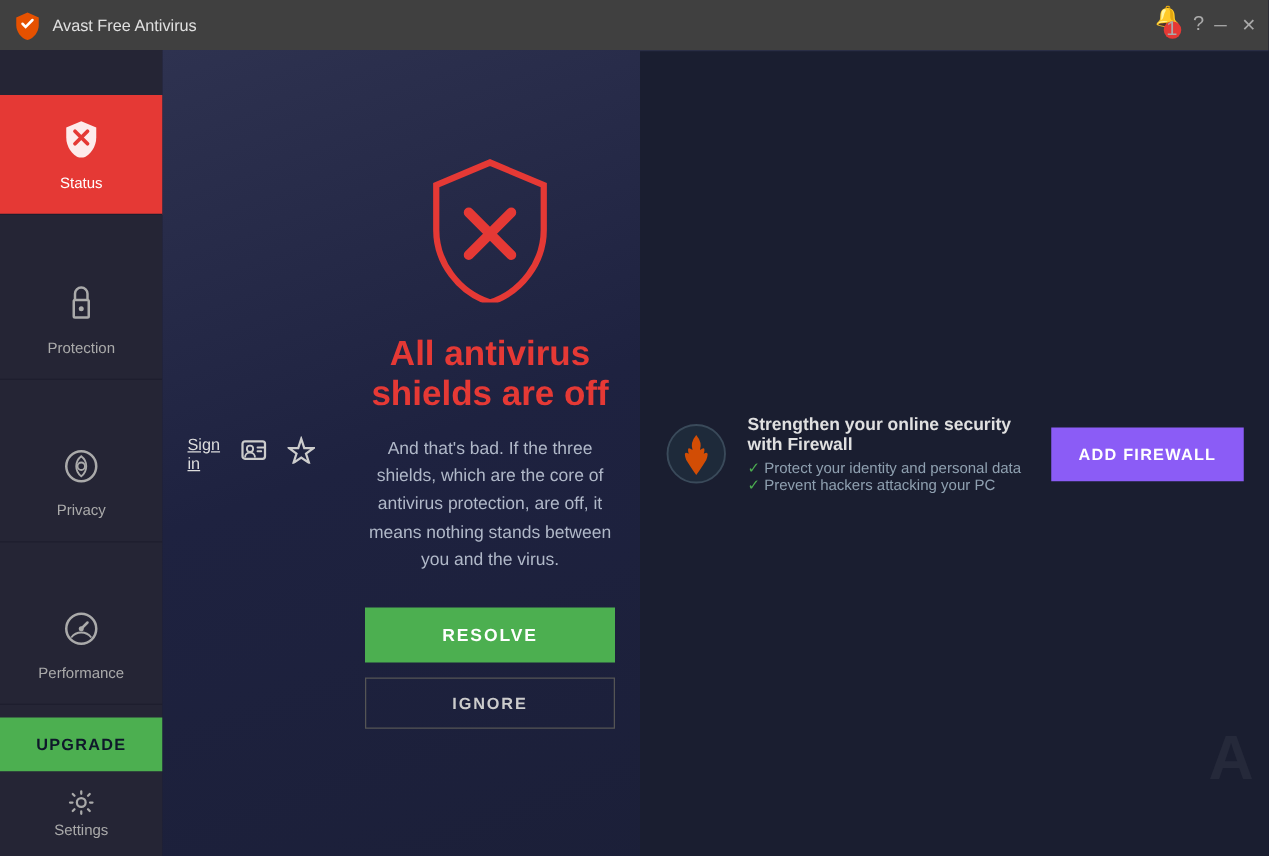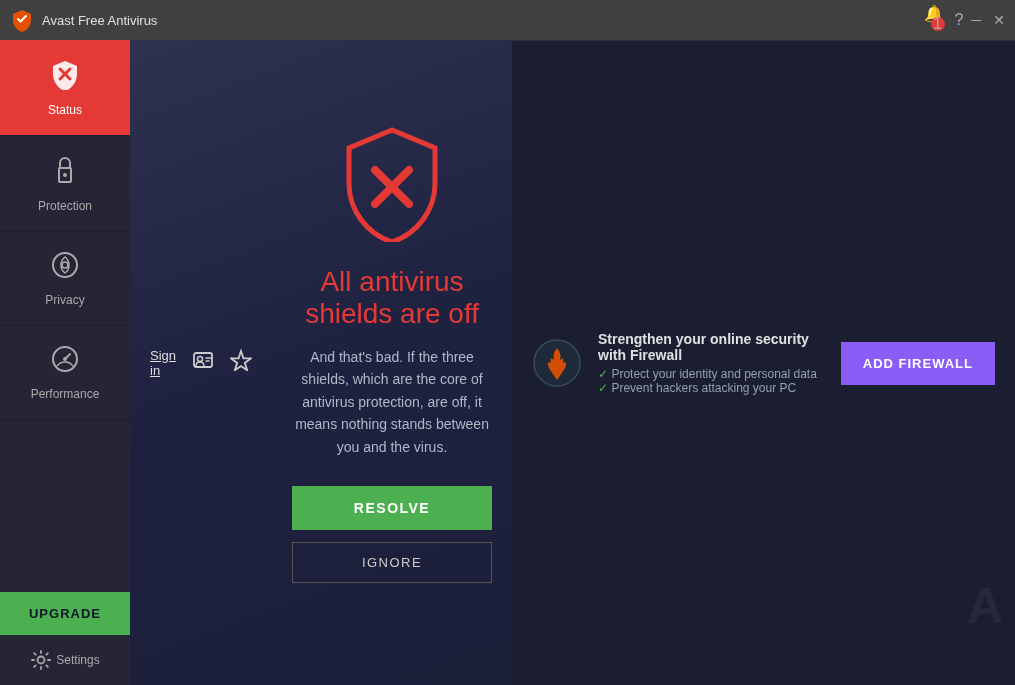--- a/index.html
+++ b/index.html
@@ -66,20 +66,21 @@
       display: flex;
       flex-direction: column;
       align-items: center;
       justify-content: flex-start;
       padding: 18px 0;
       cursor: pointer;
       color: #aaa;
       font-size: 12px;
       gap: 6px;
       border-bottom: 1px solid #1e1e2e;
+      margin-top: 36px;
     }
     .sidebar-item.active {
       background: #e53935;
       color: white;
     }
     .sidebar-item .icon-wrap {
       font-size: 26px;
     }
     .sidebar-spacer { flex: 1; }
     .sidebar-upgrade {
@@ -87,21 +88,21 @@
       color: #0f172a;
       text-align: center;
       padding: 14px 0;
       font-size: 13px;
       font-weight: bold;
       cursor: pointer;
       letter-spacing: 1px;
     }
     .sidebar-settings {
       display: flex;
-      flex-direction: row;
+      flex-direction: column;
       align-items: center;
       justify-content: center;
       padding: 14px 0;
       cursor: pointer;
       color: #aaa;
       font-size: 12px;
       gap: 4px;
     }
 
     
@@ -144,21 +145,21 @@
       padding-bottom: 40px;
     }
     .shield-icon-wrap {
       margin-bottom: 20px;
     }
     .shield-svg { width: 110px; height: 120px; }
 
     .alert-title {
       color: #e53935;
       font-size: 28px;
-      font-weight: 400;
+      font-weight: 700;
       margin-bottom: 16px;
       text-align: center;
     }
     .alert-desc {
       color: #b0b8c8;
       font-size: 14px;
       text-align: center;
       max-width: 500px;
       line-height: 1.6;
       margin-bottom: 28px;
@@ -174,21 +175,21 @@
       cursor: pointer;
       margin-bottom: 12px;
       min-width: 200px;
     }
     .btn-ignore {
       background: transparent;
       color: #ccc;
       border: 1px solid #555;
       padding: 12px 60px;
       font-size: 13px;
-      font-weight: normal;
+      font-weight: bold;
       letter-spacing: 1.5px;
       cursor: pointer;
       min-width: 200px;
     }
 
     
     .promo-bar {
       background: #1a1e30;
       display: flex;
       align-items: center;

